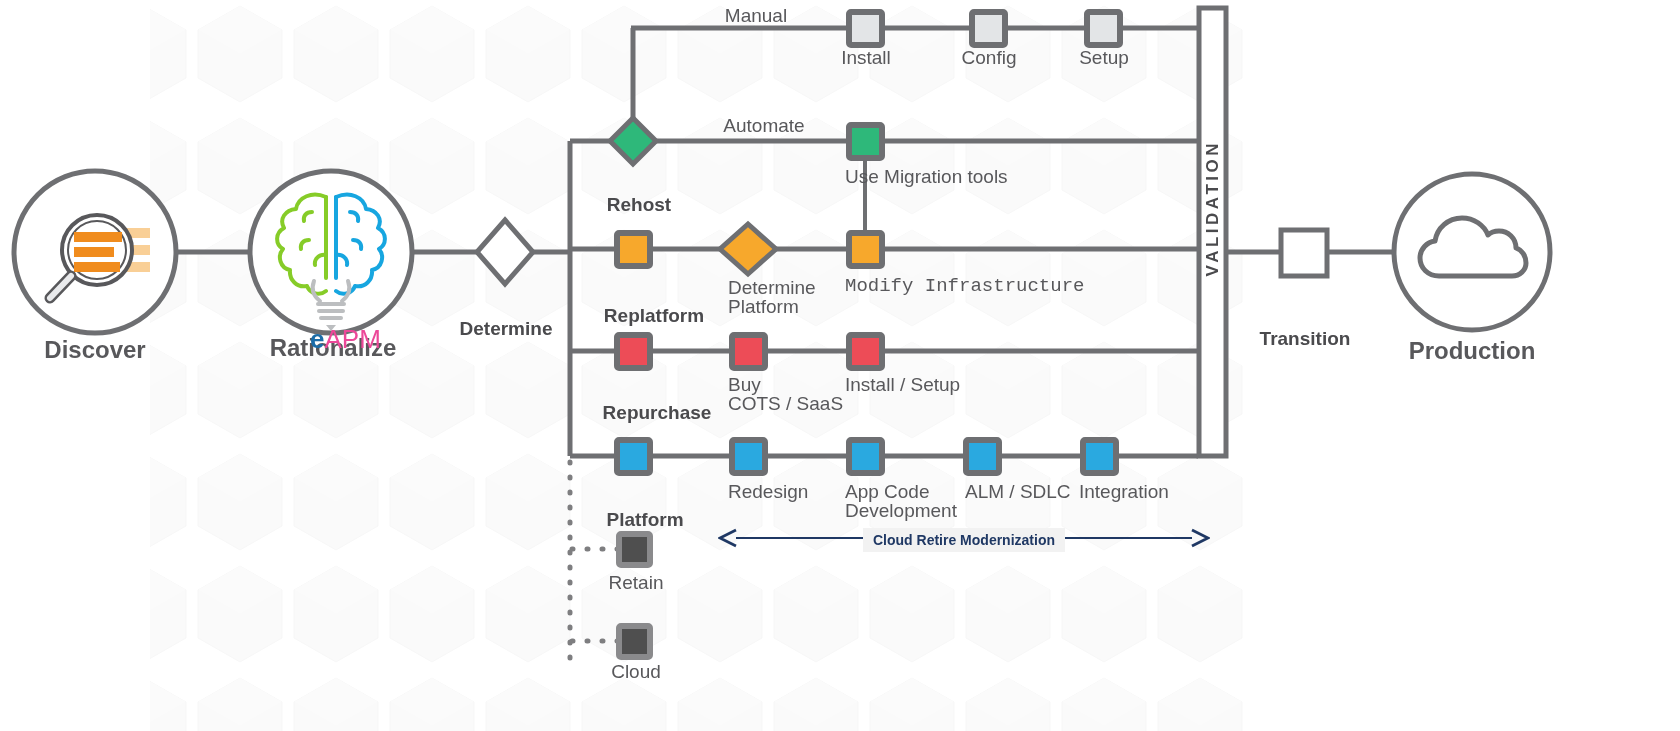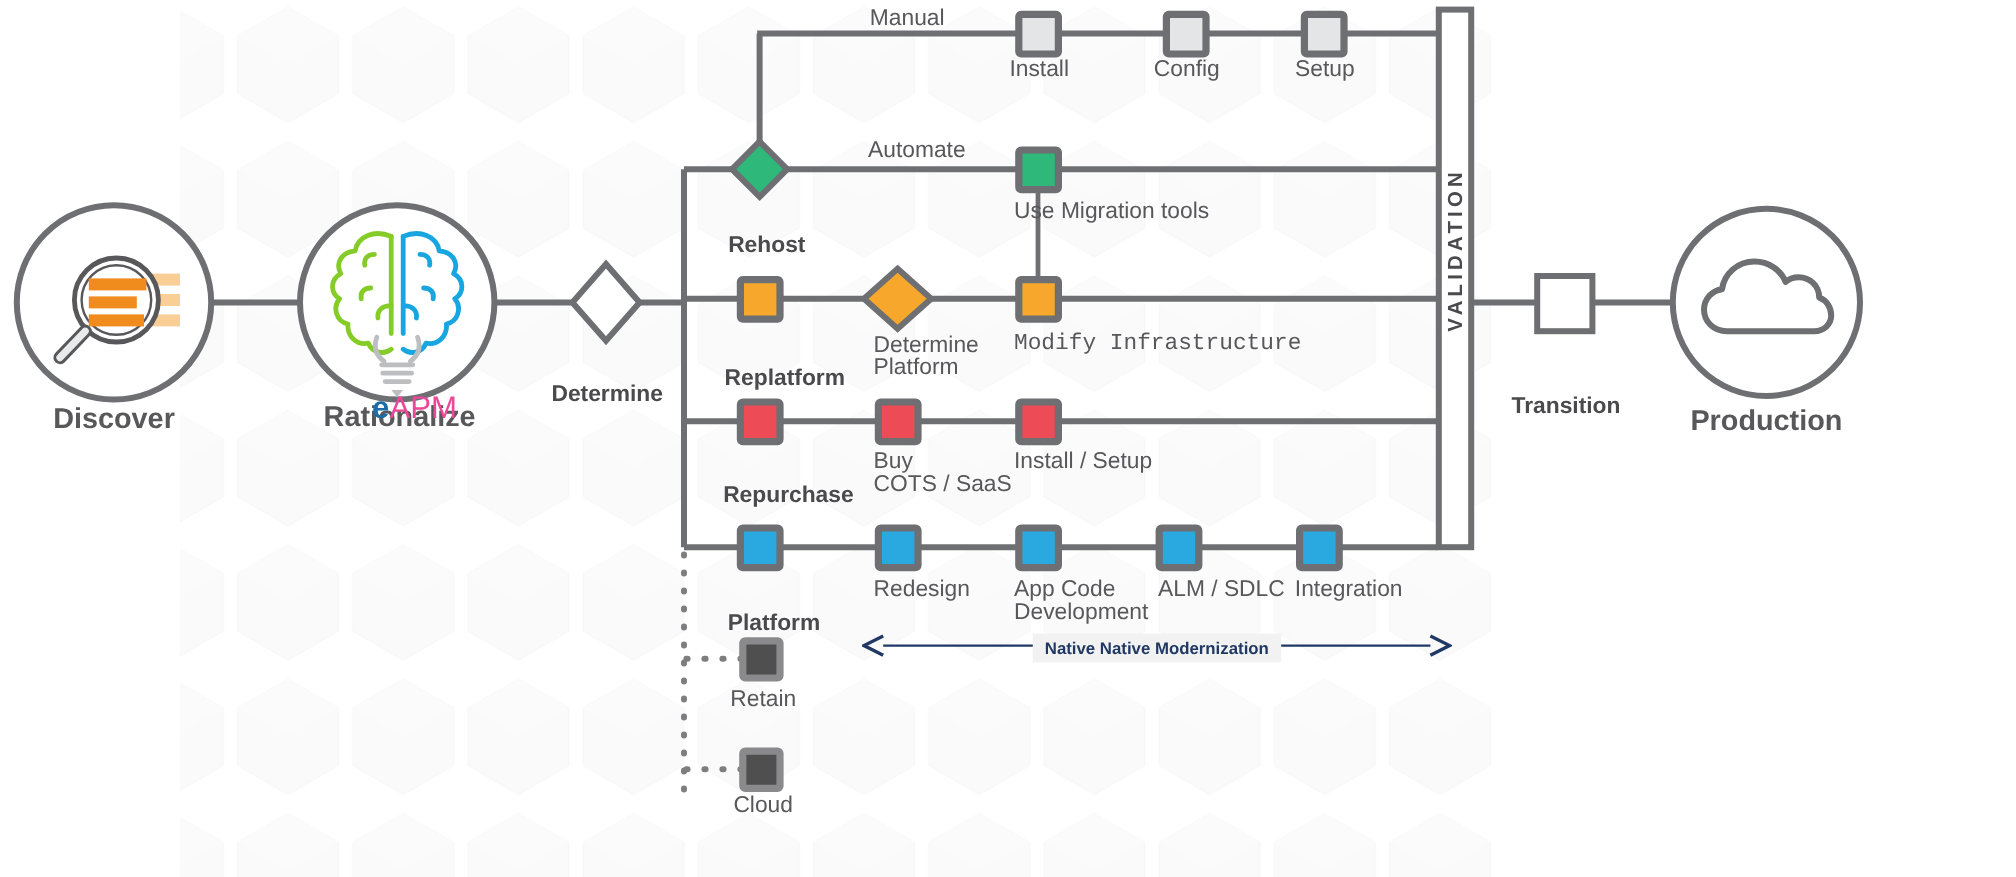--- a/index.html
+++ b/index.html
@@ -285,21 +285,21 @@
   <div class="lbl bold ctr" style="left:645px; top:481px;">Platform</div>
   <div class="lbl" style="left:728px; top:481px;">Redesign</div>
   <div class="lbl" style="left:845px; top:481px;">App Code</div>
   <div class="lbl" style="left:845px; top:500px;">Development</div>
   <div class="lbl" style="left:965px; top:481px;">ALM / SDLC</div>
   <div class="lbl" style="left:1079px; top:481px;">Integration</div>
 
   <div class="lbl ctr" style="left:636px; top:572px;">Retain</div>
   <div class="lbl ctr" style="left:636px; top:661px;">Cloud</div>
 
-  <div class="lbl cnm" style="left:964px; top:528px;">Native Native Modernization</div>
+  <div class="lbl cnm" style="left:964px; top:528px;">Cloud Retire Modernization</div>
 
   <div class="lbl big ctr" style="left:95px; top:339px;">Discover</div>
   <div class="lbl big ctr" style="left:333px; top:337px;">Rationalize</div>
   <div class="lbl bold ctr" style="left:506px; top:290px;">Determine</div>
 
   <div class="vlabel" style="left:1203px; top:140px;">VALIDATION</div>
 
   <div class="lbl bold ctr" style="left:1305px; top:300px;">Transition</div>
   <div class="lbl big ctr" style="left:1472px; top:340px;">Production</div>
 

